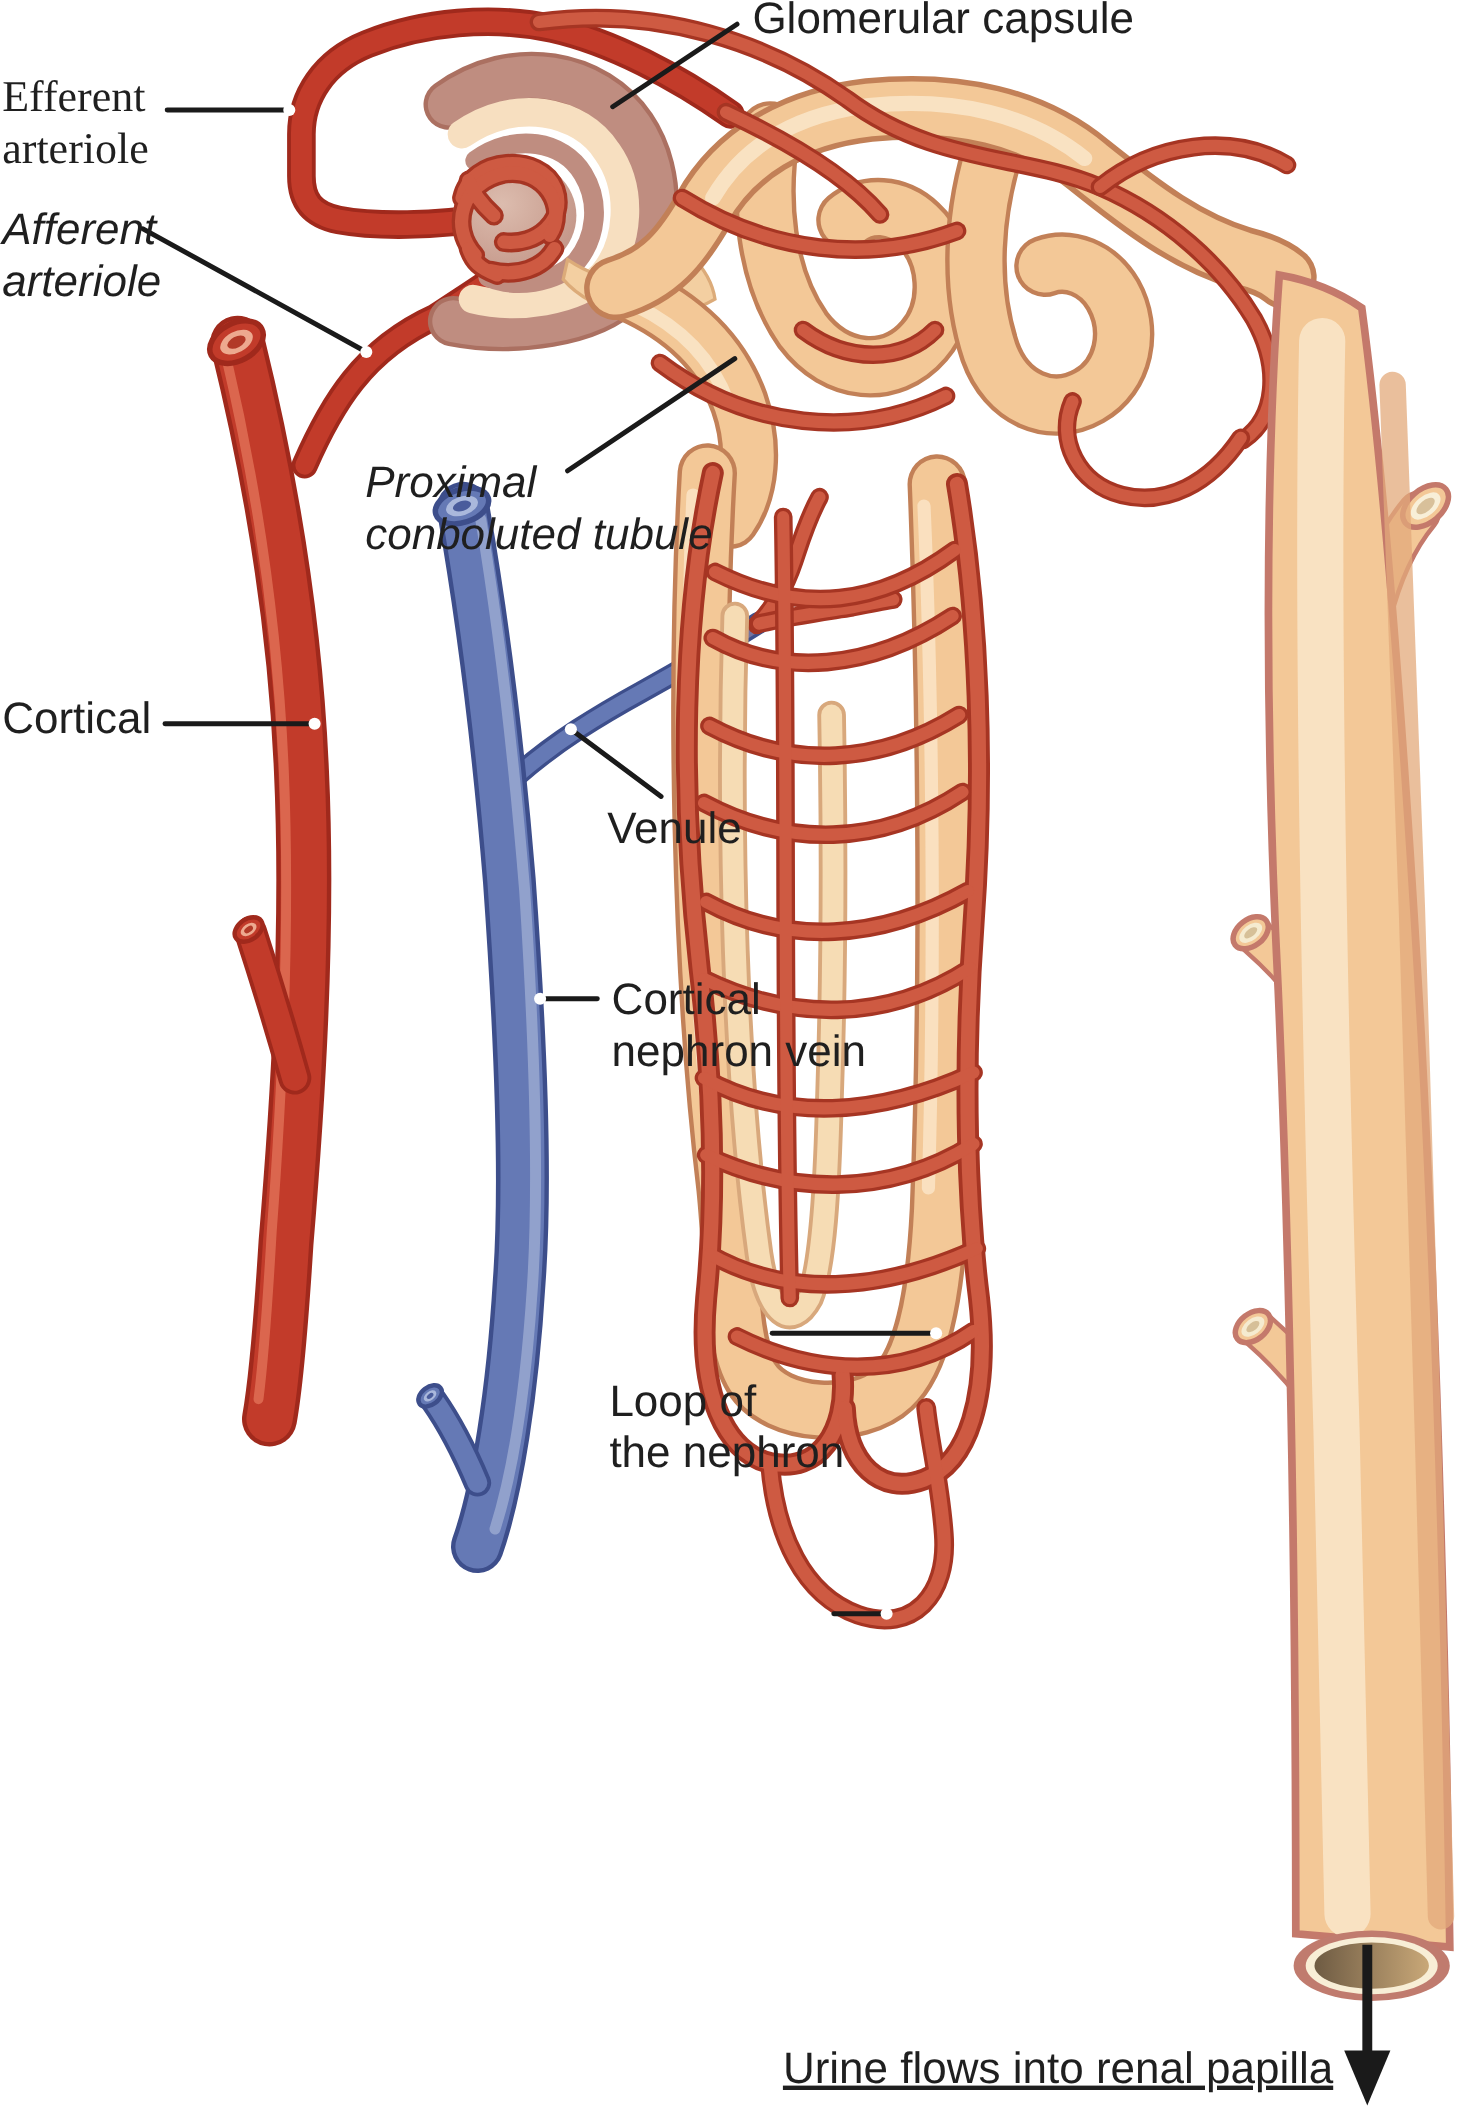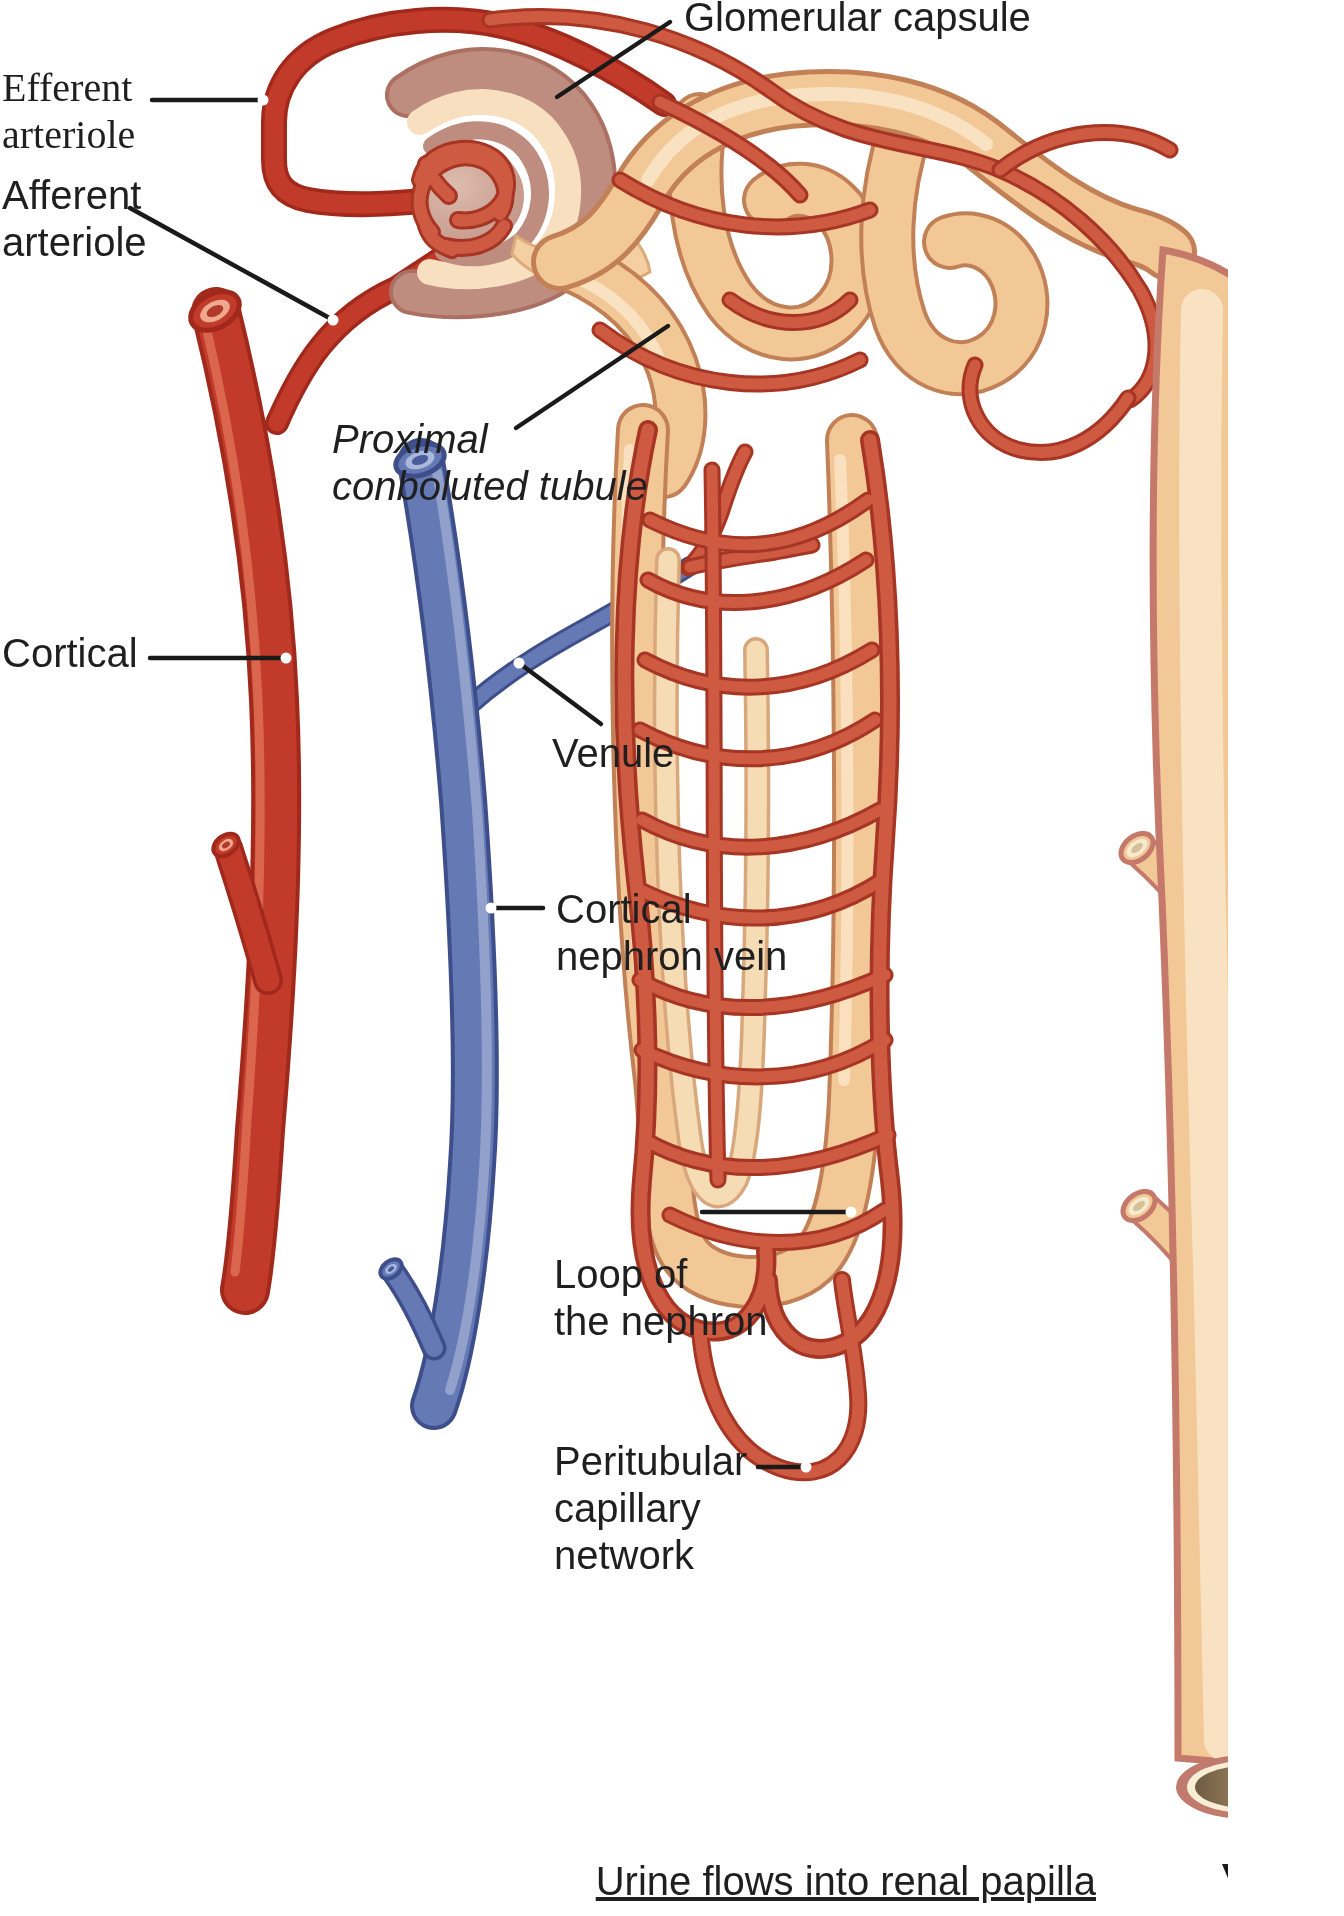--- a/index.html
+++ b/index.html
@@ -6,29 +6,29 @@
     --label-text:#1f1f1f; --leader-line:#1a1a1a; --arrow-black:#1a1a1a;
     --artery-red:#c23b2a; --artery-border:#a0291c; --artery-highlight:#de6b52;
     --capillary-red:#ce5a42; --capillary-border:#a63523;
     --tubule-tan:#f3c897; --tubule-border:#c28057; --tubule-highlight:#fae4c6;
     --duct-border:#c4796b; --duct-shade:#e3a97b; --cream:#f7dfc0;
     --capsule-mauve:#bf8d80; --capsule-border:#ab7061;
     --vein-blue:#6579b5; --vein-border:#3d4e8b; --vein-highlight:#96a5ce;
     --lumen-dark:#6e5b43; --lumen-light:#c9a878; --background:#ffffff;
   }
   html,body{margin:0;padding:0;background:var(--background);}
-  #stage{position:relative;width:1228px;height:1916px;background:var(--background);
+  #stage{position:relative;width:1344px;height:1916px;background:var(--background);
          font-family:"Liberation Sans","DejaVu Sans",sans-serif;overflow:hidden;}
   #art{position:absolute;left:0;top:0;}
   .lbl{position:absolute;color:var(--label-text);font-size:40px;line-height:47px;
        white-space:nowrap;letter-spacing:0;}
   
   #lbl-glomerular{left:684px;top:-6px;}
   #lbl-efferent{left:2px;top:64px;font-family:Liberation Serif, serif;}
-  #lbl-afferent{left:2px;top:172px;}
+  #lbl-afferent{left:2px;top:186px;font-style:italic;}
   #lbl-proximal{left:332px;top:416px;font-style:italic;}
   #lbl-artery{left:2px;top:630px;}
   #lbl-venule{left:552px;top:730px;}
   #lbl-vein{left:556px;top:886px;}
   #lbl-loop{left:554px;top:1251px;}
   #lbl-peritubular{left:554px;top:1438px;}
   #lbl-urine{right:132px;top:1858px;text-decoration:underline;}
 
   
   .stroke{fill:none;stroke-linecap:round;stroke-linejoin:round;}
@@ -314,21 +314,16 @@
 <div class="lbl" id="lbl-vein">
   <div>Cortical</div>
   <div>nephron vein</div>
 </div>
 
 <div class="lbl" id="lbl-loop">
   <div>Loop of</div>
   <div>the nephron</div>
 </div>
 
-<div class="lbl" id="lbl-peritubular">
-  <div>Peritubular</div>
-  <div>capillary</div>
-  <div>network</div>
-</div>
 
 <div class="lbl" id="lbl-urine">Urine flows into renal papilla</div>
 
 </div>
 
 </body></html>

